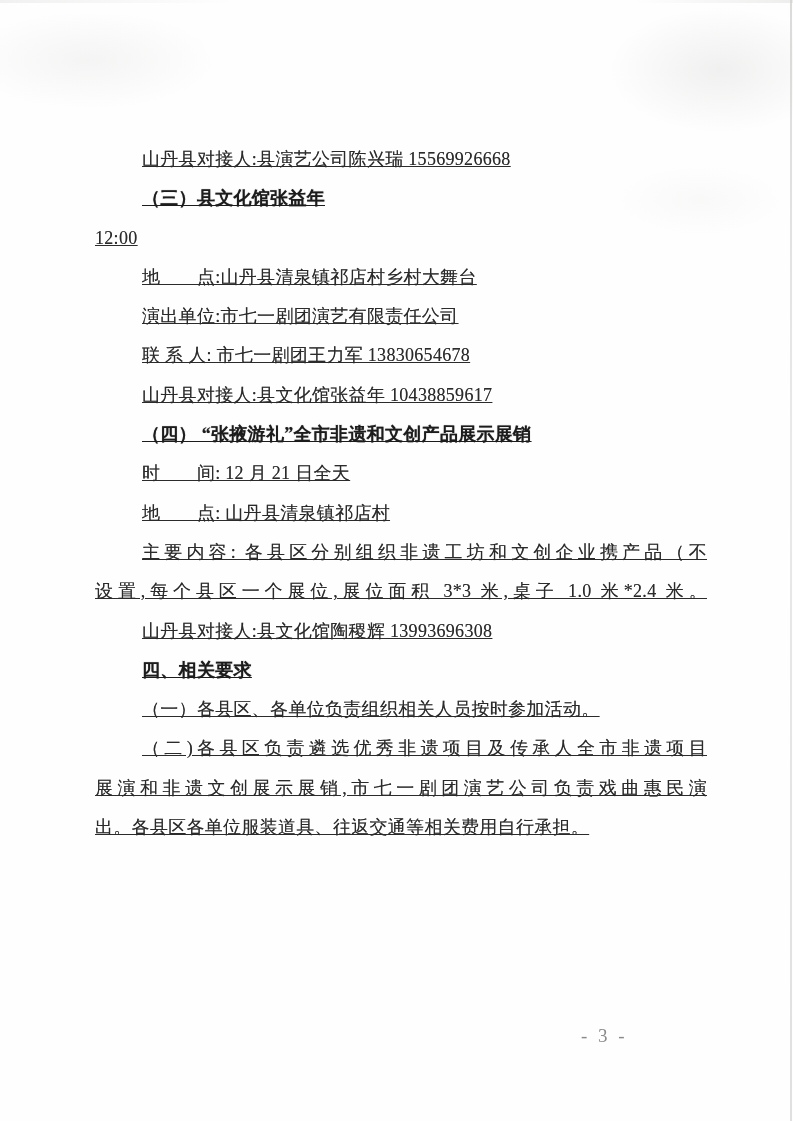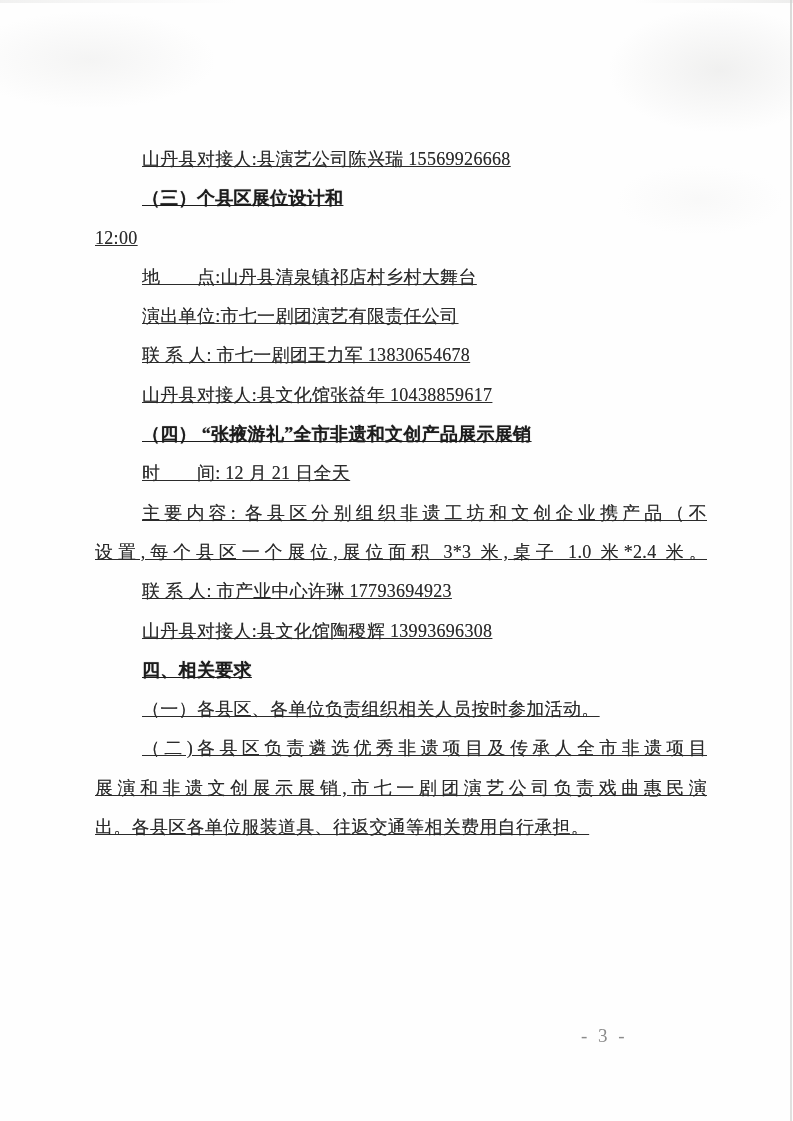--- a/index.html
+++ b/index.html
@@ -77,31 +77,31 @@
     letter-spacing: 3px;
     white-space: pre;
   }
 </style>
 </head>
 <body>
 
 <div class="page">
   <div class="content">
       <div class="line ind">山丹县对接人:县演艺公司陈兴瑞 15569926668</div>
-      <div class="line ind bold">（三）个县区展位设计和</div>
+      <div class="line ind bold">（三）县文化馆张益年</div>
       <div class="line">12:00</div>
       <div class="line ind">地　　点:山丹县清泉镇祁店村乡村大舞台</div>
       <div class="line ind">演出单位:市七一剧团演艺有限责任公司</div>
       <div class="line ind">联 系 人: 市七一剧团王力军 13830654678</div>
       <div class="line ind">山丹县对接人:县文化馆张益年 10438859617</div>
       <div class="line ind bold">（四） “张掖游礼”全市非遗和文创产品展示展销</div>
       <div class="line ind">时　　间: 12 月 21 日全天</div>
+      <div class="line ind">地　　点: 山丹县清泉镇祁店村</div>
       <div class="line ind fill">主要内容: 各县区分别组织非遗工坊和文创企业携产品（不</div>
       <div class="line fill">设置,每个县区一个展位,展位面积 3*3 米,桌子 1.0 米*2.4 米。</div>
-      <div class="line ind">联 系 人: 市产业中心许琳 17793694923</div>
       <div class="line ind">山丹县对接人:县文化馆陶稷辉 13993696308</div>
       <div class="line ind bold">四、相关要求</div>
       <div class="line ind">（一）各县区、各单位负责组织相关人员按时参加活动。</div>
       <div class="line ind fill">（二)各县区负责遴选优秀非遗项目及传承人全市非遗项目</div>
       <div class="line fill">展演和非遗文创展示展销,市七一剧团演艺公司负责戏曲惠民演</div>
       <div class="line">出。各县区各单位服装道具、往返交通等相关费用自行承担。</div>
     </div>
   <div class="page-number">- 3 -</div>
 </div>
 

